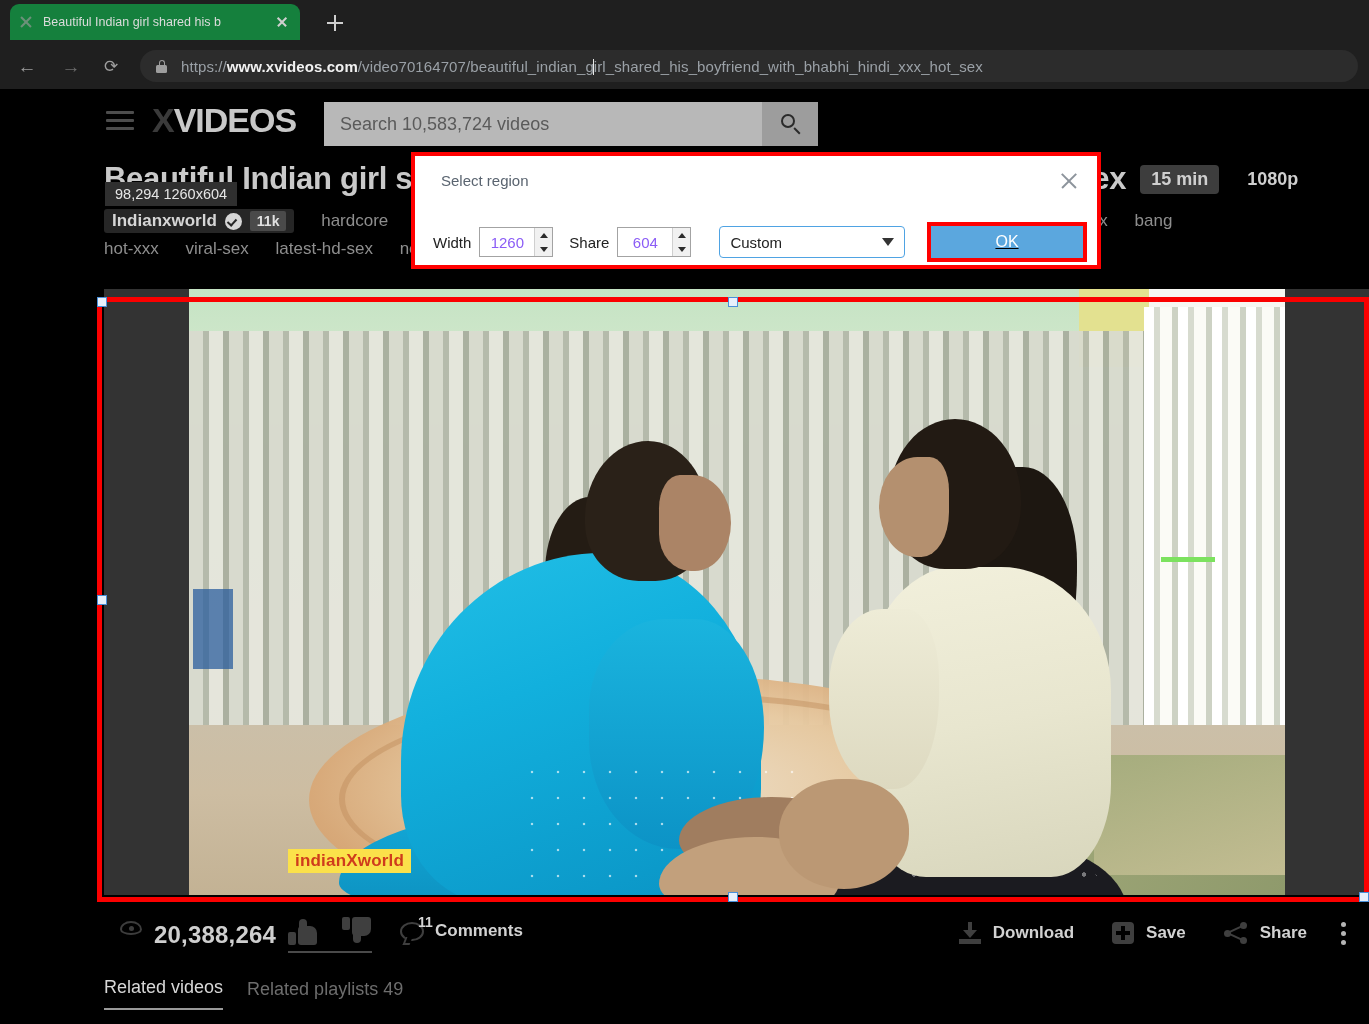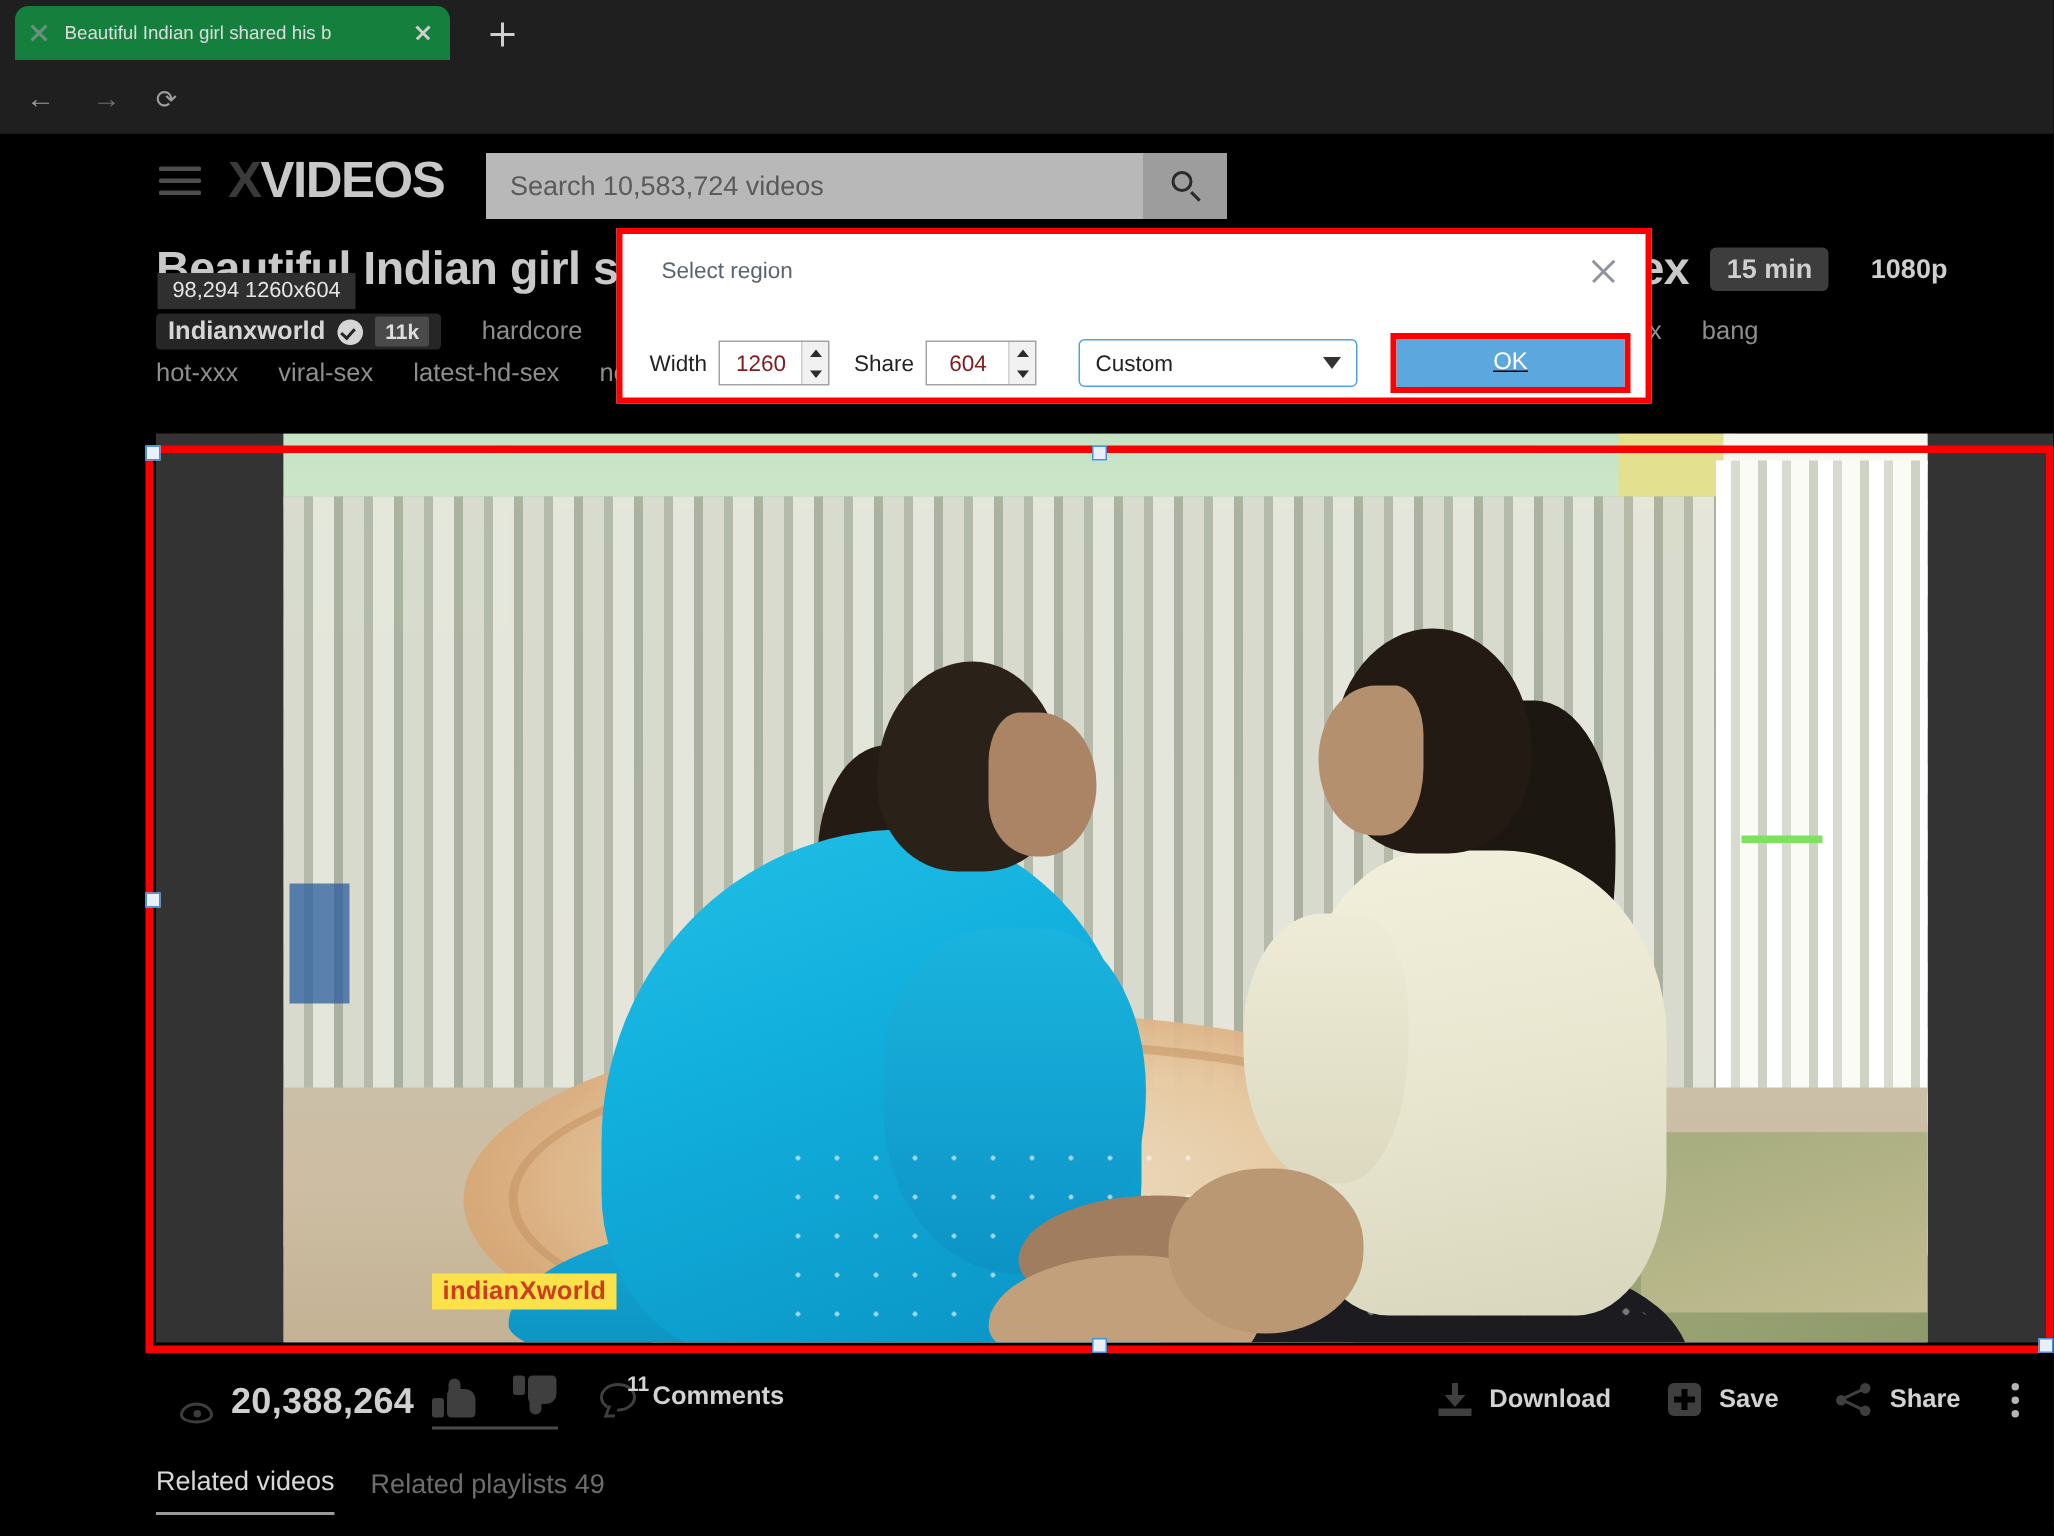--- a/index.html
+++ b/index.html
@@ -699,21 +699,21 @@
     height: 30px;
     box-sizing: border-box;
     margin-right: 16px;
   }
   .spin-val {
     width: 54px;
     border: none;
     outline: none;
     text-align: center;
     font-size: 15px;
-    color: #7f1d1d;
+    color: #8b5cf6;
     background: transparent;
     font-family: "Liberation Sans", sans-serif;
     padding: 0;
   }
   .spin-arrows {
     width: 17px;
     border-left: 1px solid #cfcfcf;
     display: flex;
     flex-direction: column;
     background: #f1f1f1;
@@ -780,21 +780,21 @@
   
   .action-bar {
     position: absolute;
     left: 0; top: 820px;
     width: 1369px; height: 62px;
   }
   .views {
     position: absolute;
     left: 120px; top: 12px;
     display: flex;
-    align-items: flex-end;
+    align-items: flex-start;
   }
   .eye-icon {
     width: 22px; height: 14px;
     margin-right: 12px;
     border-radius: 50% 50% 50% 50% / 60% 60% 40% 40%;
     border: 2px solid #3d3d3d;
     box-sizing: border-box;
     position: relative;
   }
   .eye-icon::after {
@@ -1199,14 +1199,18 @@
       <span class="tab-close"></span>
     </div>
     <div class="tab-new"></div>
   </div>
 
   <div class="toolbar">
     <div class="nav-btn nav-back">←</div>
     <div class="nav-btn nav-forward">→</div>
     <div class="nav-btn nav-reload">⟳</div>
 
+    <div class="omnibox">
+      <span class="lock-icon"></span>
+      <span class="url"><span class="scheme">https://</span><span class="domain">www.xvideos.com</span><span>/video70164707/beautiful_indian_g</span><span class="caret"></span><span>irl_shared_his_boyfriend_with_bhabhi_hindi_xxx_hot_sex</span></span>
+    </div>
   </div>
 </div>
 
 </body></html>

